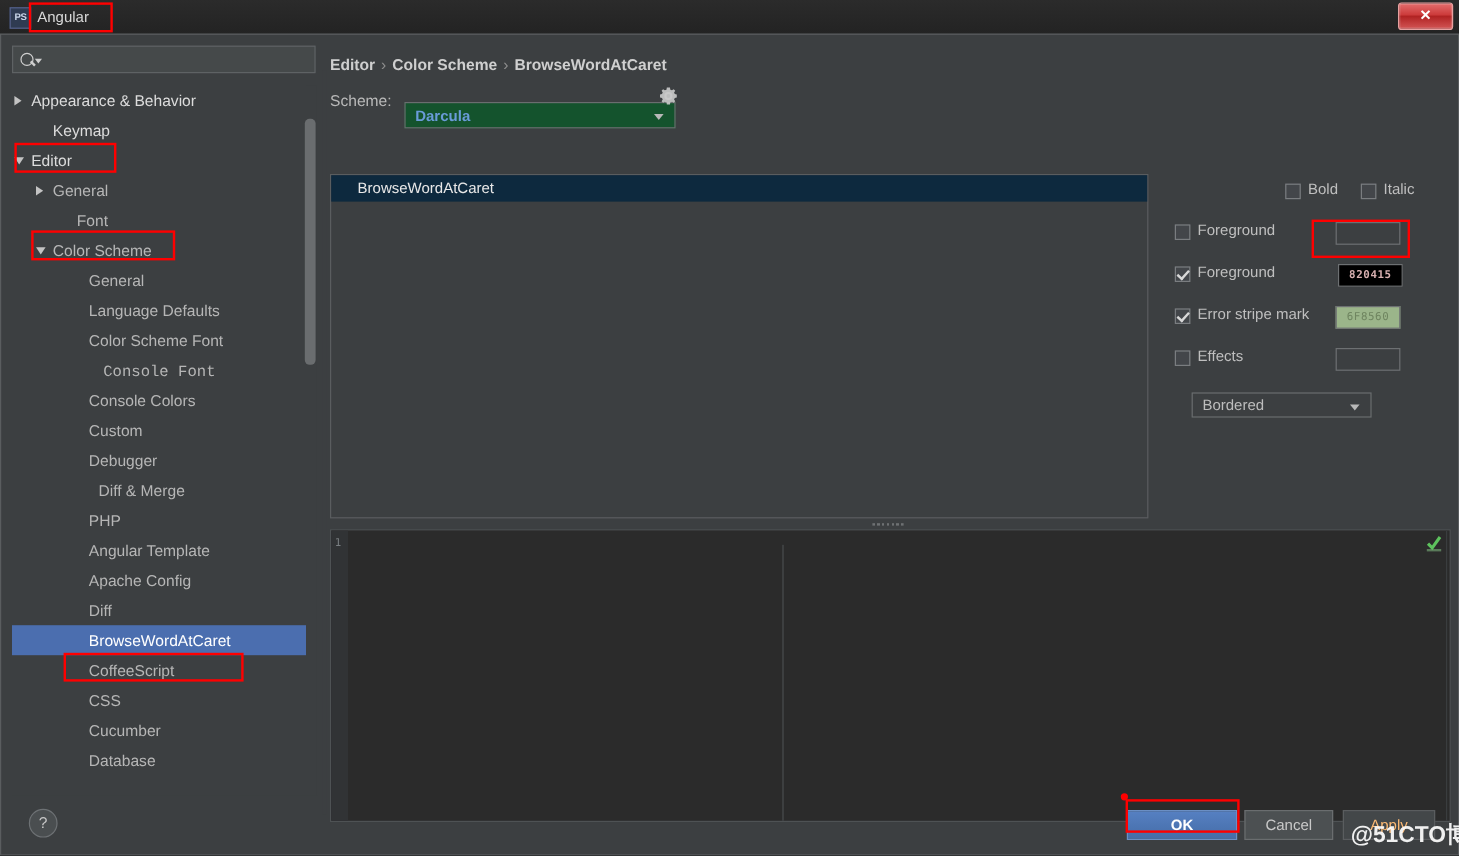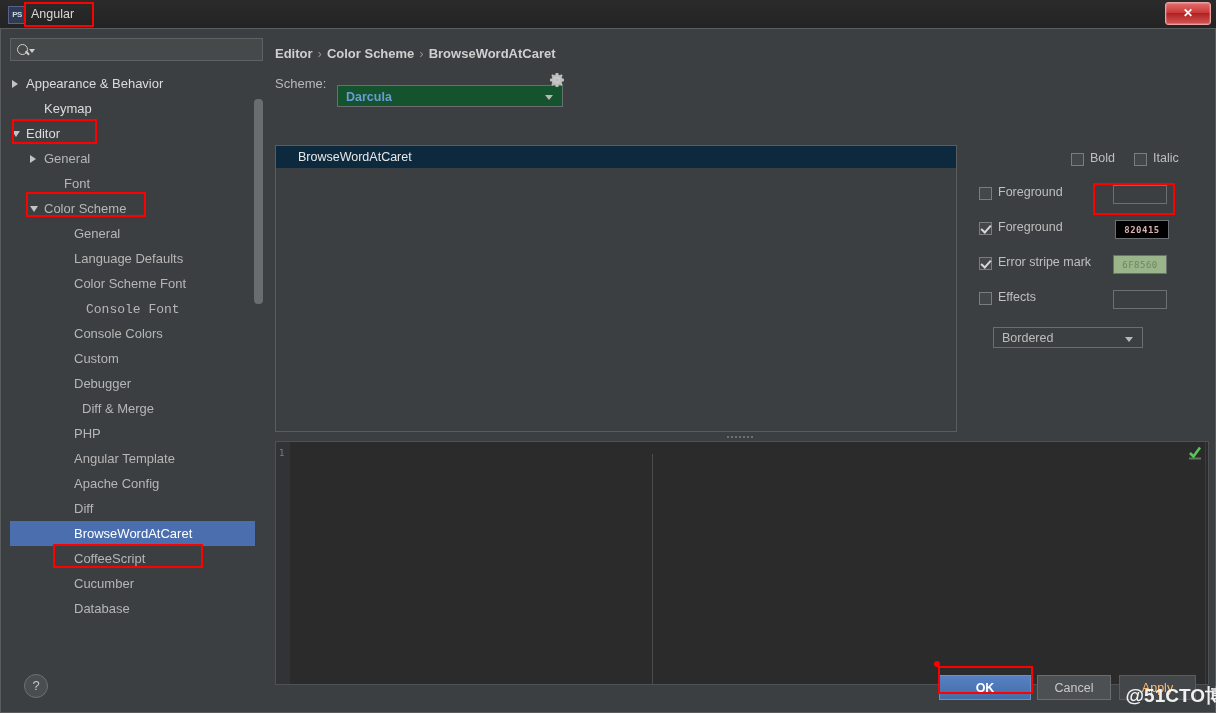--- a/index.html
+++ b/index.html
@@ -470,20 +470,21 @@
           <div class="tree-row"><span class="lbl" style="margin-left: 64px;">Console Colors</span></div>
           <div class="tree-row"><span class="lbl" style="margin-left: 64px;">Custom</span></div>
           <div class="tree-row"><span class="lbl" style="margin-left: 64px;">Debugger</span></div>
           <div class="tree-row"><span class="lbl" style="margin-left: 72px;">Diff &amp; Merge</span></div>
           <div class="tree-row"><span class="lbl" style="margin-left: 64px;">PHP</span></div>
           <div class="tree-row"><span class="lbl" style="margin-left: 64px;">Angular Template</span></div>
           <div class="tree-row"><span class="lbl" style="margin-left: 64px;">Apache Config</span></div>
           <div class="tree-row"><span class="lbl" style="margin-left: 64px;">Diff</span></div>
           <div class="tree-row selected"><span class="lbl" style="margin-left: 64px;">BrowseWordAtCaret</span></div>
           <div class="tree-row"><span class="lbl" style="margin-left: 64px;">CoffeeScript</span></div>
+          <div class="tree-row"><span class="lbl" style="margin-left: 64px;">CSS</span></div>
           <div class="tree-row"><span class="lbl" style="margin-left: 64px;">Cucumber</span></div>
           <div class="tree-row"><span class="lbl" style="margin-left: 64px;">Database</span></div>
         </div>
       <div class="sb-track">
         <div class="sb-thumb"></div>
       </div>
     </div>
     <div class="sidebar-splitter"></div>
 
     <div class="content">

